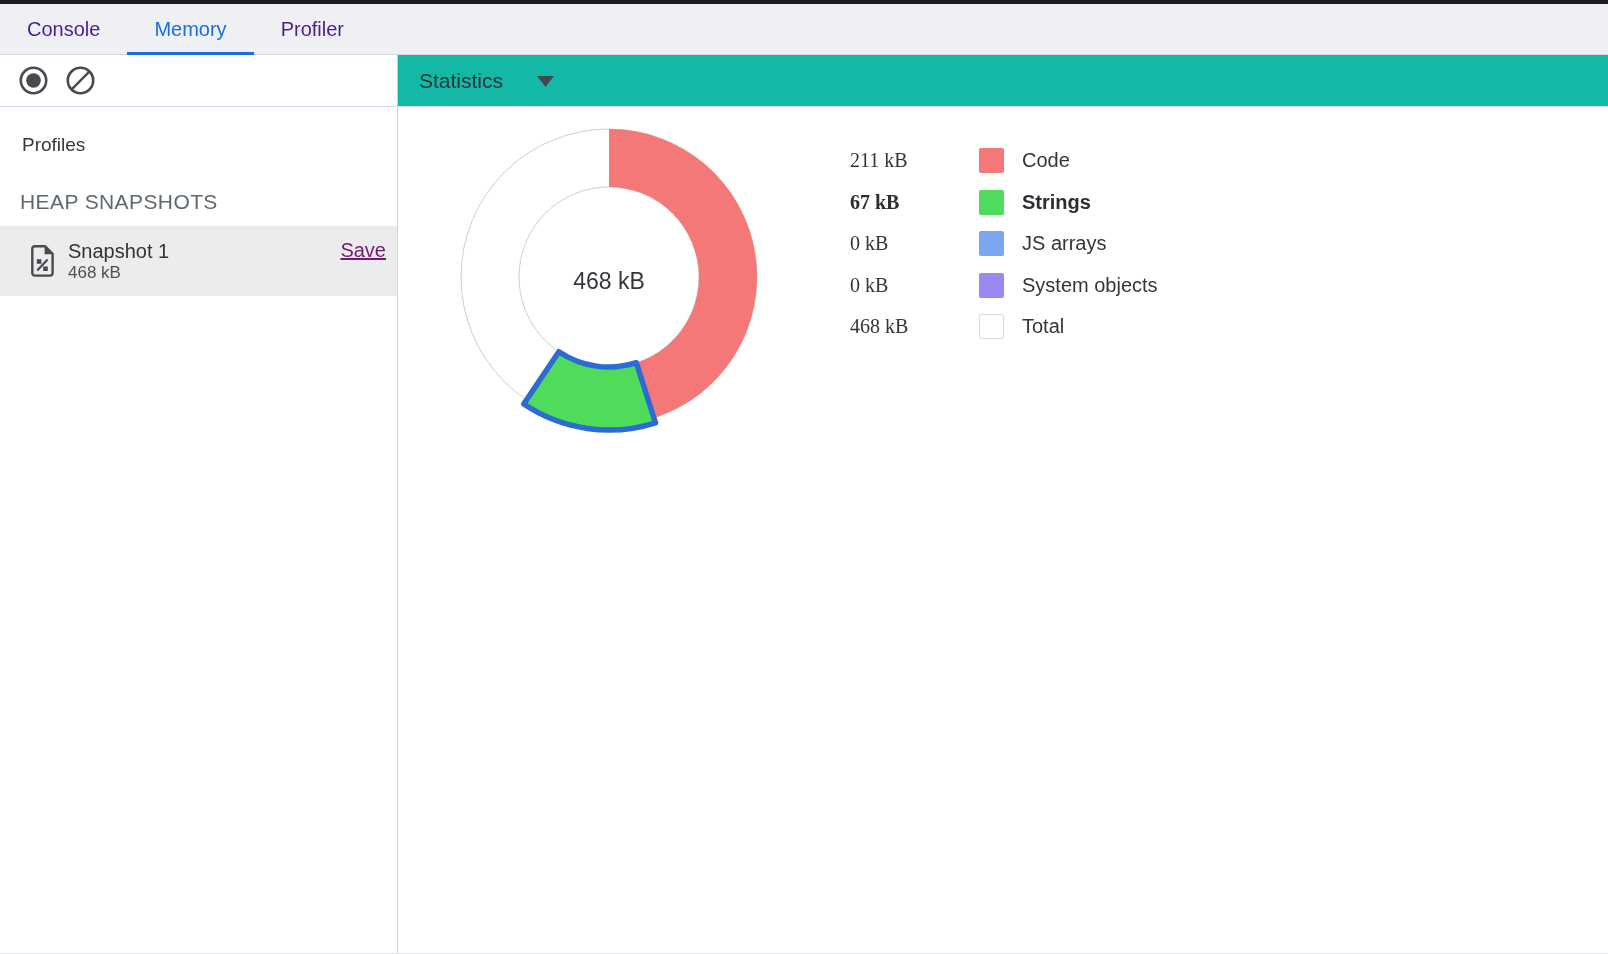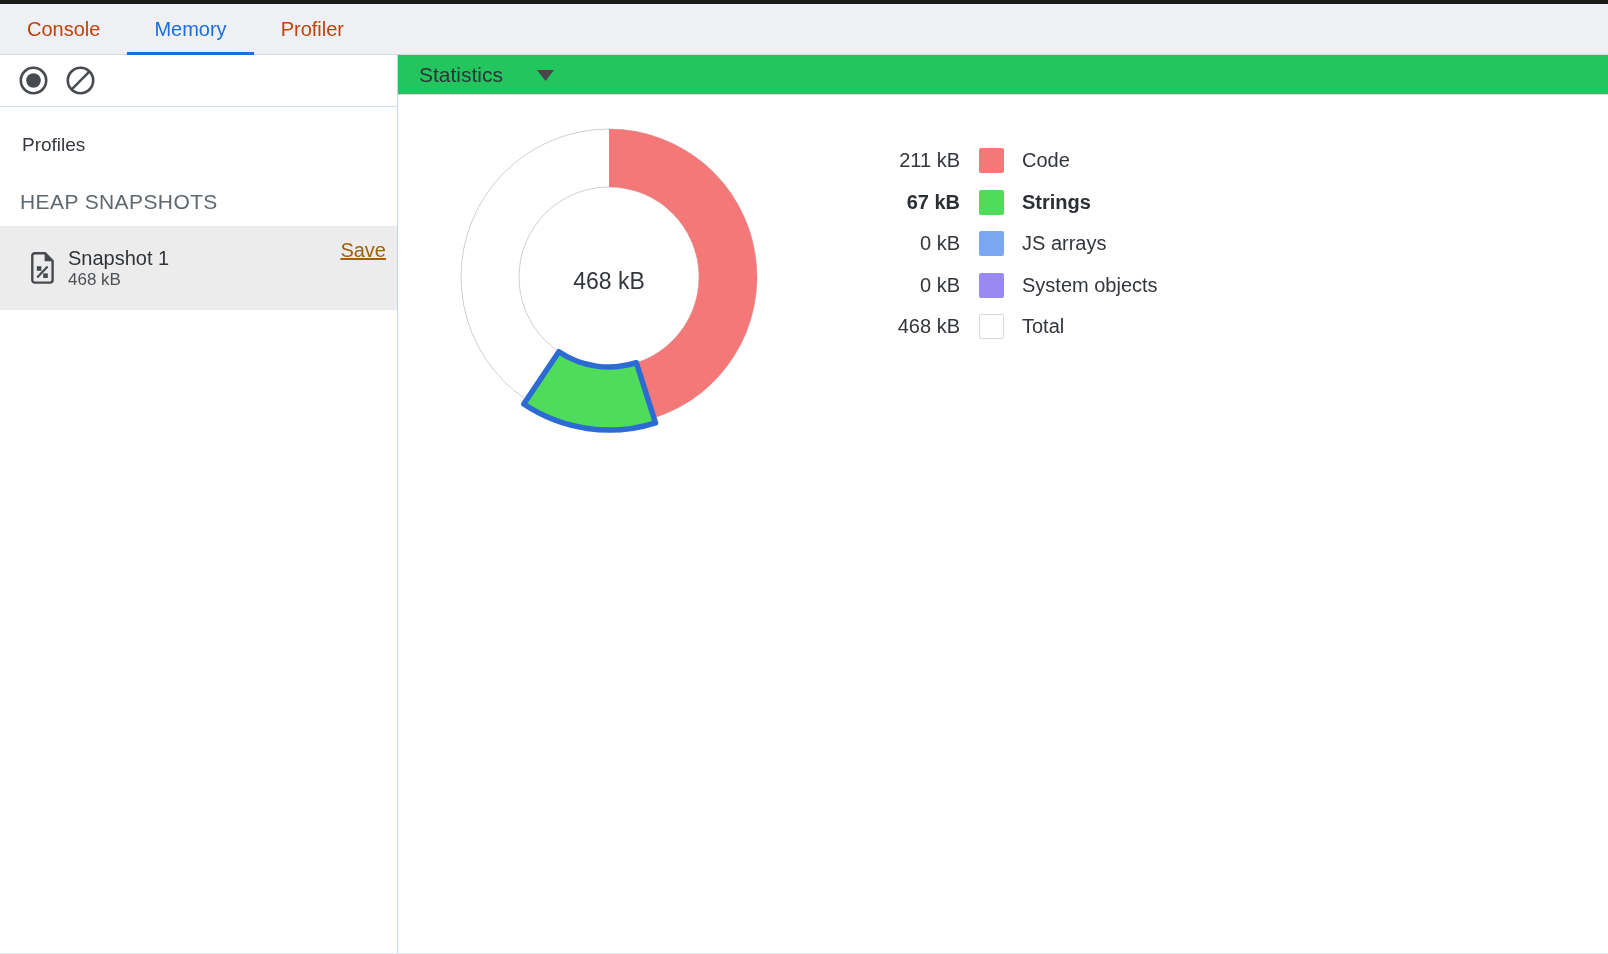--- a/index.html
+++ b/index.html
@@ -13,66 +13,66 @@
   }
   
   .top-strip { position:absolute; left:0; top:0; width:100%; height:4px; background:#1b1b1b; }
   .tabbar {
     position:absolute; left:0; top:4px; width:100%; height:51px;
     background:#eef0f4; border-bottom:1px solid #d5dae2;
     display:flex; align-items:stretch;
   }
   .tab {
     padding:0 27px; display:flex; align-items:center;
-    font-size:20px; color:#c2410c; position:relative; cursor:default;
+    font-size:20px; color:#4c1d95; position:relative; cursor:default;
   }
   .tab.active { color:#1a6ee0; }
   .tab.active::after {
     content:""; position:absolute; left:0; right:0; bottom:-1px; height:3px;
     background:#1a6ee0;
   }
   
   .toolbar-left {
     position:absolute; left:0; top:55px; width:397px; height:52px;
     background:#fff; border-bottom:1px solid #cfdcf0;
     display:flex; align-items:center; padding-left:17px; gap:15px;
   }
   .toolbar-right {
-    position:absolute; left:398px; top:55px; right:0; height:40px;
-    background:#22c55e; border-bottom:1px solid #cfdcf0;
+    position:absolute; left:398px; top:55px; right:0; height:52px;
+    background:#14b8a6; border-bottom:1px solid #cfdcf0;
     display:flex; align-items:center; padding-left:21px;
   }
   .icon-btn { width:32px; height:32px; display:flex; align-items:center; justify-content:center; }
   .stats-select { display:flex; align-items:center; cursor:default; }
   .stats-select .label { font-size:21px; color:#303439; }
   .stats-select svg { margin-left:32px; }
   
   .v-divider { position:absolute; left:397px; top:55px; bottom:0; width:1px; background:#c2d4ea; }
   .bottom-line { position:absolute; left:0; bottom:0; width:100%; height:1px; background:#e0e7f0; }
   .profiles-title { position:absolute; left:22px; top:134px; font-size:19px; color:#35393e; }
   .heap-title { position:absolute; left:20px; top:190px; font-size:21px; color:#5f686e; letter-spacing:0.4px; }
   .snapshot-row {
-    position:absolute; left:0; top:226px; width:397px; height:84px;
+    position:absolute; left:0; top:226px; width:397px; height:70px;
     background:#ececec; display:flex; align-items:center;
   }
   .snapshot-row .doc-icon { margin-left:30px; flex:0 0 auto; }
   .snap-info { margin-left:13px; display:flex; flex-direction:column; }
   .snap-name { font-size:20px; color:#303439; line-height:23px; }
   .snap-size { font-size:17px; color:#4d5156; line-height:19px; }
   .save-link {
     position:absolute; right:11px; top:13px;
-    font-size:20px; color:#a16207; text-decoration:underline; cursor:pointer;margin-left:28px;
+    font-size:20px; color:#701a75; text-decoration:underline; cursor:pointer;margin-left:28px;
   }
   
   .donut-wrap { position:absolute; left:444px; top:112px; width:330px; height:330px; }
   .donut-center-text { font-size:23px; fill:#33373c; }
   
   .legend { position:absolute; left:850px; top:140px; }
   .legend-row { display:flex; align-items:center; height:41.5px; font-size:20px; color:#32363b; }
-  .legend-value { width:110px; text-align:right; white-space:nowrap; }
+  .legend-value { width:110px; white-space:nowrap;font-family:Liberation Serif, serif; }
   .legend-swatch { width:25px; height:25px; margin-left:19px; border-radius:2px; flex:0 0 auto; }
   .legend-swatch.total { width:25px; height:25px; background:#fff; border:1px solid #d9d9d9; }
   .legend-label { margin-left:18px; white-space:nowrap; }
   .legend-row.selected .legend-value,
   .legend-row.selected .legend-label { font-weight:700; color:#2b2f33; }
 </style>
 </head>
 <body>
 
 <div class="top-strip"></div>

